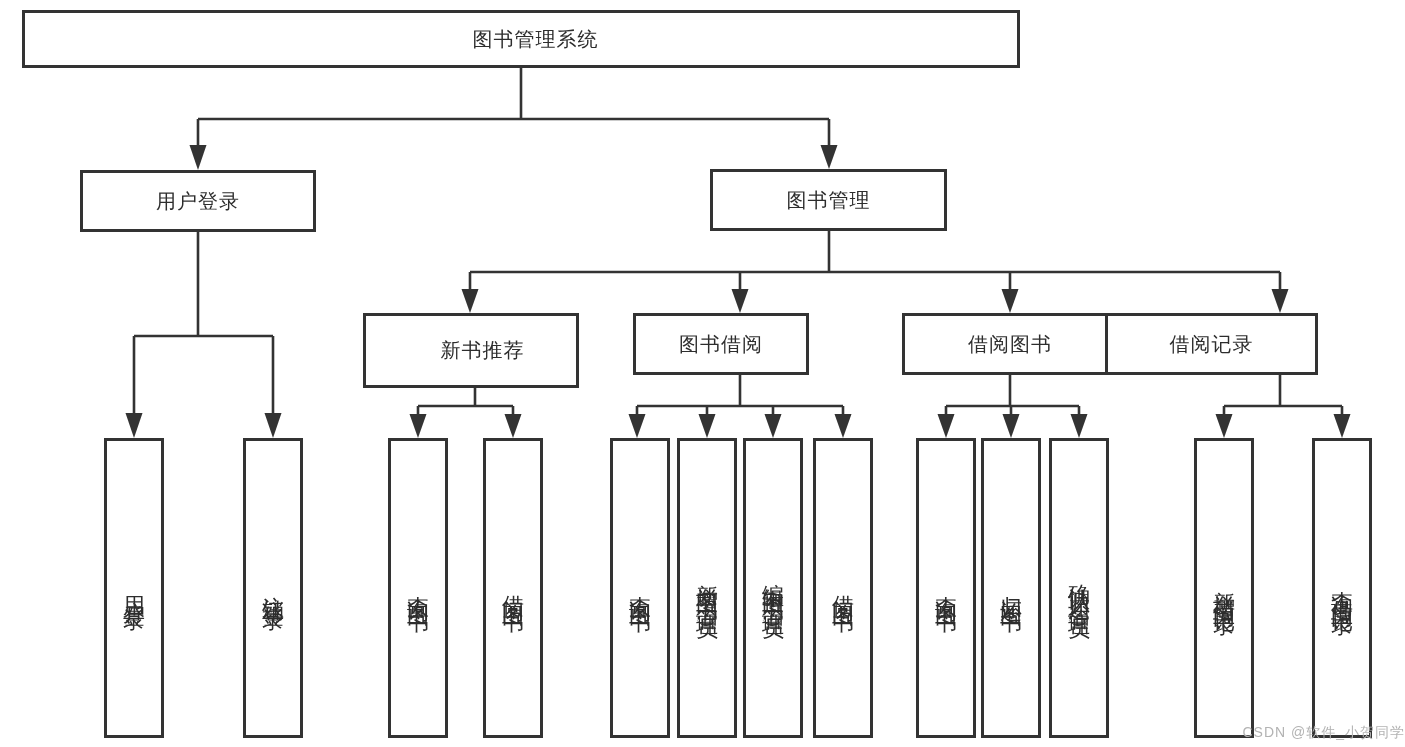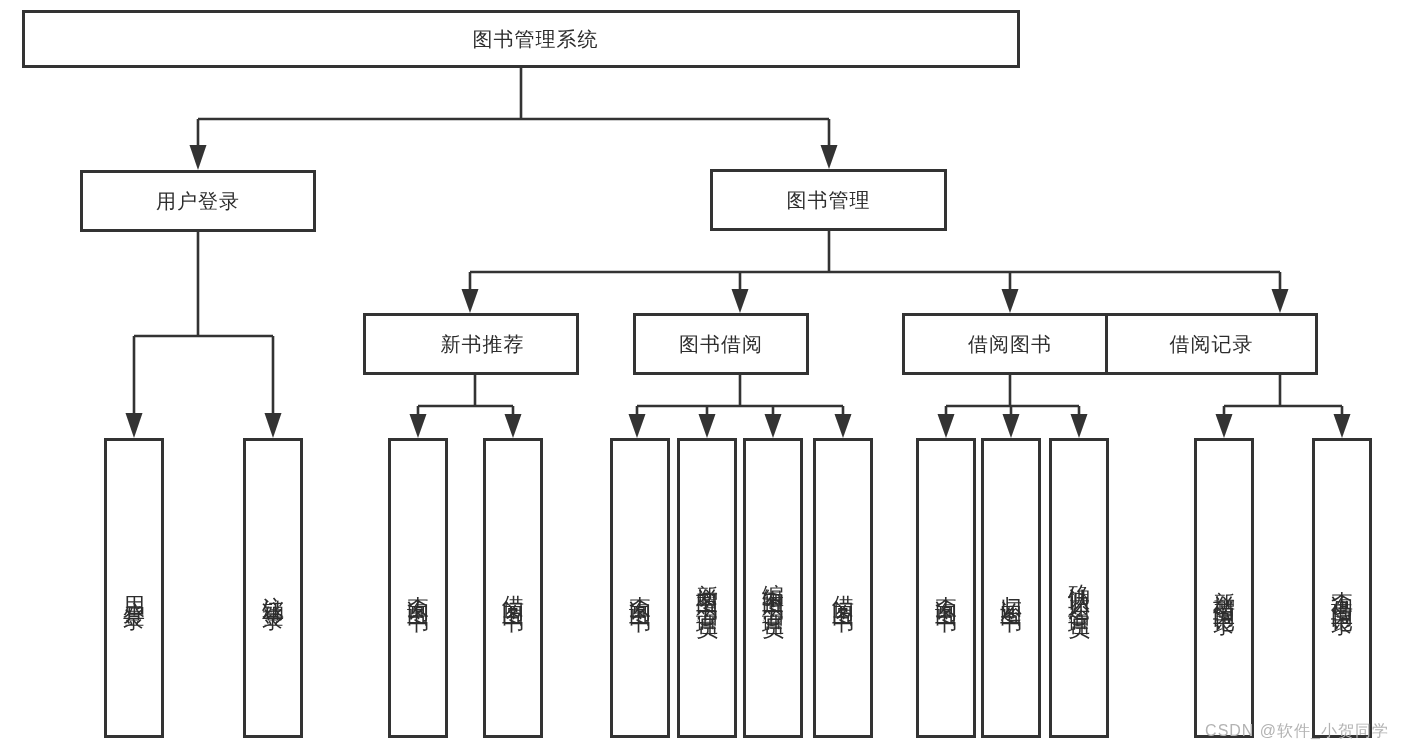--- a/index.html
+++ b/index.html
@@ -53,23 +53,23 @@
     writing-mode: vertical-rl;
     text-orientation: mixed;
     font-size: 22px;
     letter-spacing: 5px;
     color: #2d2d2d;
     line-height: 1;
     white-space: nowrap;
   }
   .watermark {
     position: absolute;
-    right: 16px;
+    right: 0;
     bottom: 5px;
-    font-size: 16px;
+    font-size: 14px;
     color: #b3b3b3;
     letter-spacing: 1px;
     z-index: 5;
     white-space: nowrap;
   }
 </style>
 </head>
 <body>
 
 <div class="canvas">
@@ -106,21 +106,21 @@
       <polygon points="1215.5,414 1232.5,414 1224,438"></polygon>
       <polygon points="1333.5,414 1350.5,414 1342,438"></polygon>
     </g>
   </svg>
 
   <div class="hbox" style="left:22px; top:10px; width:998px; height:58px;padding-left:29px;">图书管理系统</div>
 
   <div class="hbox" style="left:80px; top:170px; width:236px; height:62px;">用户登录</div>
   <div class="hbox" style="left:710px; top:169px; width:237px; height:62px;text-align:center;">图书管理</div>
 
-  <div class="hbox" style="left:363px; top:313px; width:216px; height:62px;padding-left:23px;">新书推荐</div>
+  <div class="hbox" style="left:363px; top:313px; width:216px; height:75px;padding-left:23px;">新书推荐</div>
   <div class="hbox" style="left:633px; top:313px; width:176px; height:62px;">图书借阅</div>
   <div class="hbox" style="left:902px; top:313px; width:216px; height:62px;">借阅图书</div>
   <div class="hbox" style="left:1105px; top:313px; width:213px; height:62px;">借阅记录</div>
 
   <div class="vbox" style="left:104px;">
     <span>用户登录</span>
   </div>
   <div class="vbox" style="left:243px;">
     <span>注销登录</span>
   </div>

